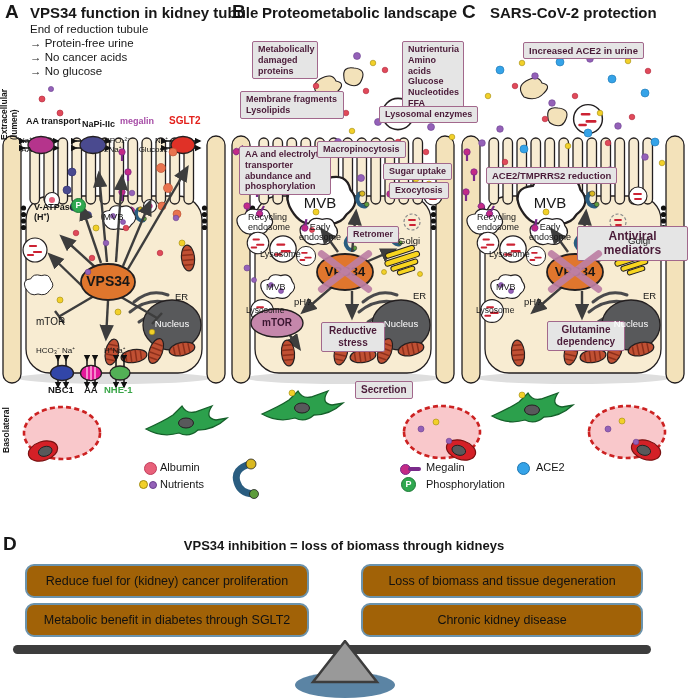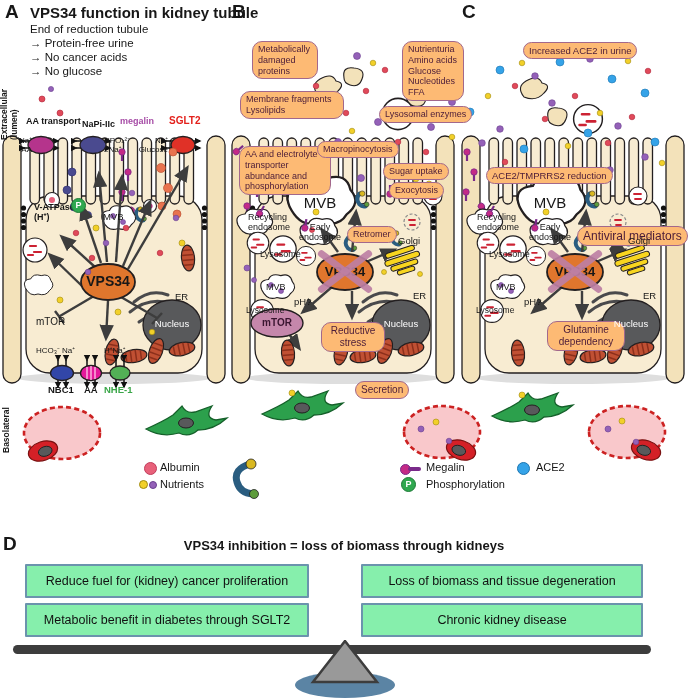--- a/index.html
+++ b/index.html
@@ -7,30 +7,30 @@
   .abs{position:absolute}
   .lbl{position:absolute;font-family:"Liberation Sans",sans-serif;color:#171717;white-space:pre-line;line-height:1.14;z-index:3}
   .b{font-weight:bold}
   .ctr{text-align:center}
   .rt{text-align:right}
   .f8{font-size:8px}.f85{font-size:8.5px}.f9{font-size:9px}.f95{font-size:9.5px}.f10{font-size:10px}
   .f11{font-size:11px}.f115{font-size:11.5px}.f125{font-size:15px}.f13{font-size:13px}
   .f14{font-size:14px}.f15{font-size:15px}.f19{font-size:19px}
   .purple{color:#a64ca6}.red{color:#e3201b}.green{color:#3aa648}.white{color:#fff}
   .vert{writing-mode:vertical-rl;transform:rotate(180deg)}
-  .mauve{position:absolute;background:#fdba74;color:#4a1b38;font-weight:normal;font-size:9px;
-         line-height:1.2;border-radius:10px;padding:2px 5px;white-space:pre-line;
+  .mauve{position:absolute;background:#e5e5e5;color:#4a1b38;font-weight:bold;font-size:9px;
+         line-height:1.2;border-radius:2px;padding:2px 5px;white-space:pre-line;
          border:1px solid #a2688c;z-index:3}
   .mauve.c{text-align:center}
   .pbadge{position:absolute;width:13px;height:13px;border-radius:50%;background:#2fa84f;
           border:1.5px solid #1d7a36;color:#fff;font-size:9px;font-weight:bold;text-align:center;
           line-height:13px;z-index:4}
   .dot{position:absolute;border-radius:50%;z-index:3}
   .xbar{position:absolute;width:66px;height:7px;border-radius:4px;background:rgba(189,127,164,.92);z-index:5}
-  .dbox{position:absolute;height:30px;border:2px solid #6b93ad;border-radius:1px;background:#86efac;
+  .dbox{position:absolute;height:30px;border:2px solid #6b93ad;border-radius:9px;background:#a16207;
         display:flex;align-items:center;justify-content:center;font-size:12.5px;color:#111;z-index:3}
   svg .cb{fill:#f8ecd2;stroke:#231f20;stroke-width:1.3}
   svg .nb{fill:#f3e2ba;stroke:#231f20;stroke-width:1.3}
   svg .nuc{fill:#58595b;stroke:#231f20;stroke-width:1.3}
   svg .ar{stroke:#3d3d3d;stroke-width:2.4;fill:none;marker-end:url(#ah)}
   svg .tb{stroke:#3d3d3d;stroke-width:2.4;fill:none}
   svg .har{stroke:#111;stroke-width:1.5;fill:none;marker-start:url(#ah2);marker-end:url(#ah2)}
   svg .deb{fill:#f3e2ba;stroke:#231f20;stroke-width:1.1}
   svg .dr{fill:#e04a5a;stroke:#b02438;stroke-width:.6}
   svg .dy{fill:#f2d029;stroke:#a08a10;stroke-width:.6}
@@ -392,20 +392,21 @@
 <div class="lbl f10" style="left:36px;top:316px">mTOR</div>
 <div class="lbl f95" style="left:175px;top:292px">ER</div>
 <div class="lbl f95 ctr white" style="left:148px;top:319px;width:48px">Nucleus</div>
 <div class="lbl f8" style="left:36px;top:346px">HCO₃⁻  Na⁺</div>
 <div class="lbl f8" style="left:104px;top:346px">H⁺Na⁺</div>
 <div class="lbl f95 b" style="left:48px;top:385px">NBC1</div>
 <div class="lbl f95 b" style="left:84px;top:385px">AA</div>
 <div class="lbl f95 b green" style="left:104px;top:385px">NHE-1</div>
 
 <div class="lbl f19 b" style="left:232px;top:1px">B</div>
+<div class="lbl f125 b" style="left:262px;top:4px">Proteometabolic landscape</div>
 <div class="mauve" style="left:252px;top:41px;width:54px">Metabolically
 damaged
 proteins</div>
 <div class="mauve" style="left:402px;top:41px;width:50px">Nutrienturia
 Amino acids
 Glucose
 Nucleotides
 FFA</div>
 <div class="mauve" style="left:240px;top:91px;width:92px">Membrane fragments
 Lysolipids</div>
@@ -432,20 +433,21 @@
 <div class="lbl f95" style="left:294px;top:297px">pH?</div>
 <div class="lbl f10 ctr" style="left:255px;top:317px;width:44px;color:#3a1530;font-weight:bold">mTOR</div>
 <div class="lbl f95" style="left:398px;top:236px">Golgi</div>
 <div class="lbl f95" style="left:413px;top:291px">ER</div>
 <div class="lbl f95 ctr white" style="left:377px;top:319px;width:48px">Nucleus</div>
 <div class="lbl f13 b ctr" style="left:318px;top:265px;width:54px">VPS34</div>
 <div class="xbar" style="left:312px;top:268px;transform:rotate(37deg)"></div>
 <div class="xbar" style="left:312px;top:268px;transform:rotate(-37deg)"></div>
 
 <div class="lbl f19 b" style="left:462px;top:1px">C</div>
+<div class="lbl f125 b" style="left:490px;top:4px">SARS-CoV-2 protection</div>
 <div class="mauve c" style="left:523px;top:42px;font-size:9.5px">Increased ACE2 in urine</div>
 <div class="mauve c" style="left:486px;top:167px;font-size:9.5px">ACE2/TMPRRS2 reduction</div>
 <div class="mauve c" style="left:577px;top:226px;font-size:12px">Antiviral mediators</div>
 <div class="mauve c" style="left:547px;top:321px;width:66px;font-size:10px">Glutamine
 dependency</div>
 <div class="lbl f15 ctr" style="left:525px;top:194px;width:50px">MVB</div>
 <div class="lbl f9" style="left:477px;top:212px">Recycling
 endosome</div>
 <div class="lbl f9 ctr" style="left:528px;top:222px;width:44px">Early
 endosome</div>

